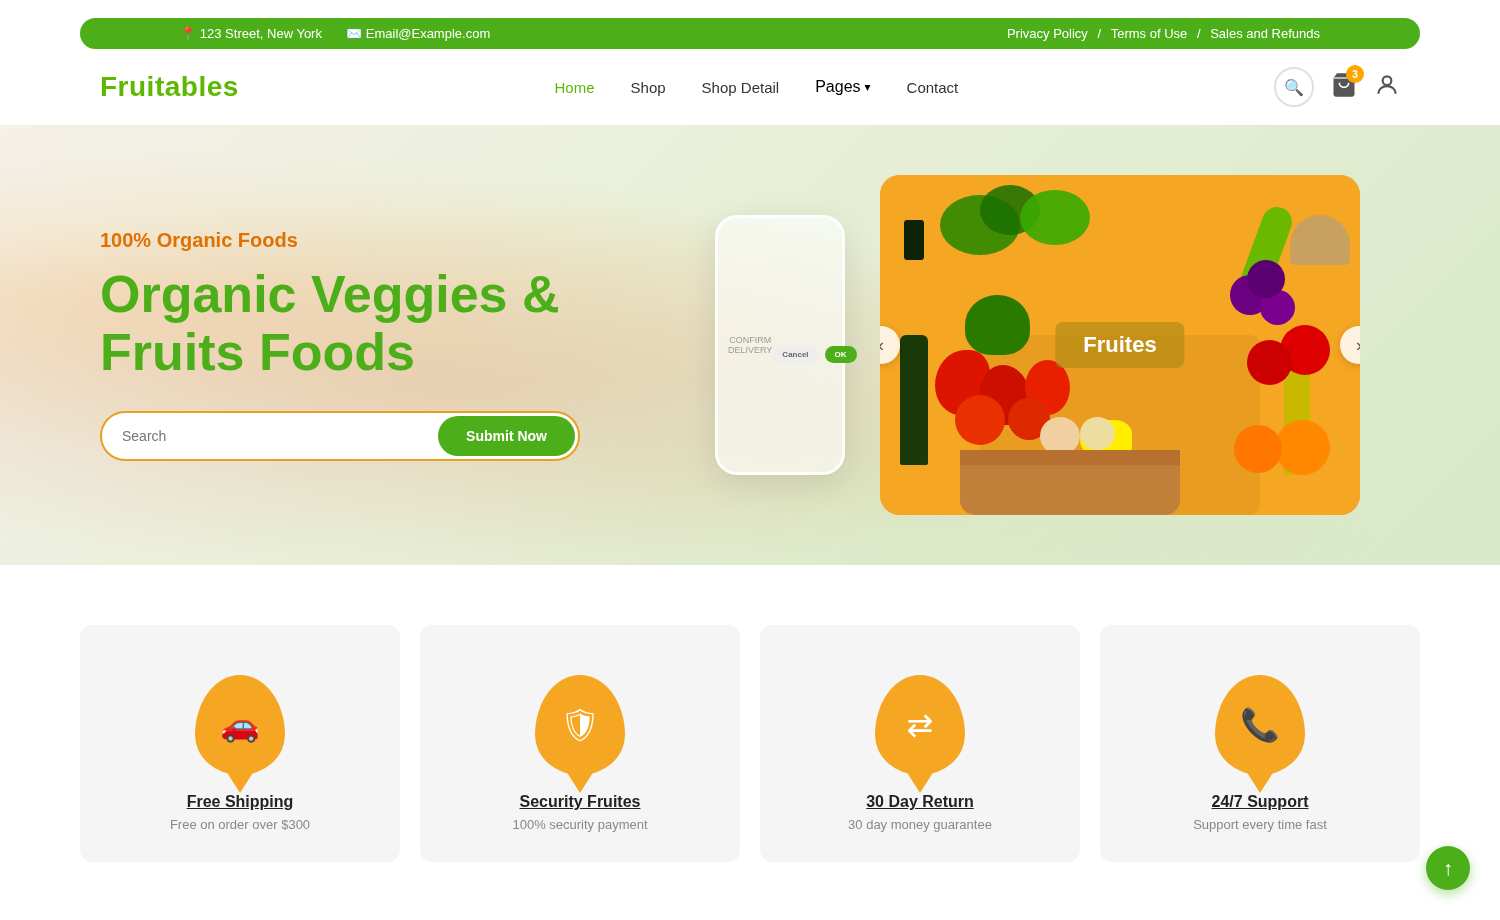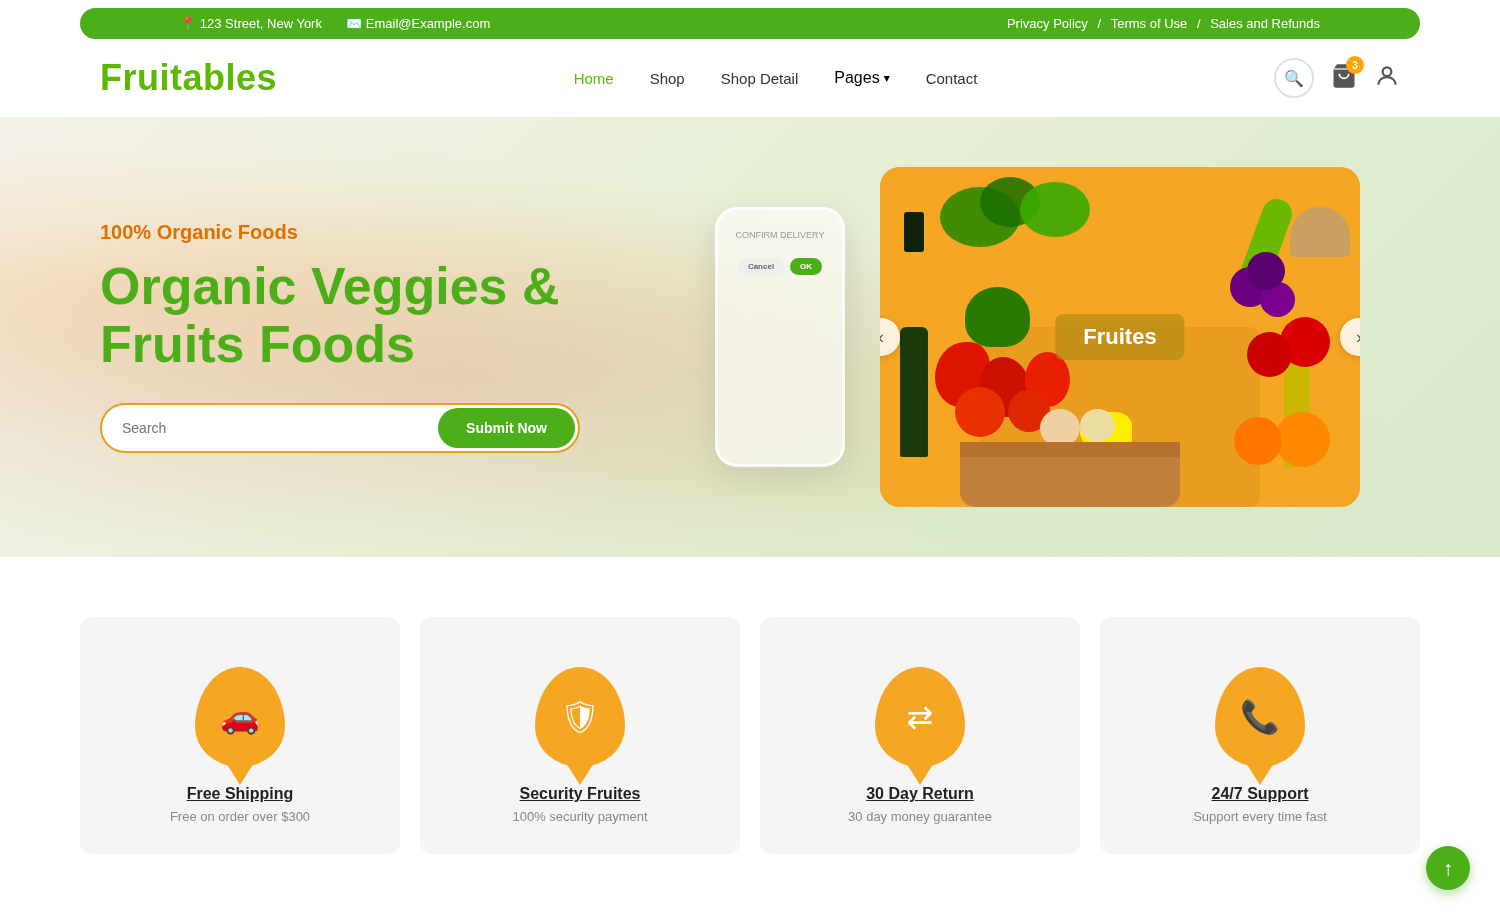--- a/index.html
+++ b/index.html
@@ -8,36 +8,36 @@
     
     .top-bar {
       background: #4caf1a;
       color: #fff;
       padding: 8px 100px;
       display: flex;
       justify-content: space-between;
       align-items: center;
       font-size: 13px;
       border-radius: 30px;
-      margin: 8px 80px 0;
+      margin: 18px 80px 0;
     }
     .top-bar-left { display: flex; gap: 24px; align-items: center; }
     .top-bar-right a { color: #fff; text-decoration: none; font-size: 13px; }
     .top-bar-right span { margin: 0 6px; }
 
     
     .header {
       display: flex;
       align-items: center;
       justify-content: space-between;
       padding: 18px 100px;
       background: #fff;
     }
     .logo {
-      font-size: 36px;
+      font-size: 28px;
       font-weight: 900;
       color: #5cb800;
       letter-spacing: 0.5px;
     }
     .nav { display: flex; gap: 36px; align-items: center; }
     .nav a {
       text-decoration: none;
       color: #333;
       font-size: 15px;
       font-weight: 500;
@@ -156,21 +156,21 @@
       align-items: center;
       justify-content: center;
     }
     .phone-mockup {
       width: 130px;
       height: 260px;
       border: 3px solid rgba(255,255,255,0.8);
       border-radius: 22px;
       background: rgba(255,255,255,0.6);
       display: flex;
-      flex-direction: column;
+      flex-direction: row;
       align-items: center;
       padding: 20px 10px 10px;
       box-shadow: 0 8px 32px rgba(0,0,0,0.1);
     }
     .phone-screen-text {
       font-size: 9px;
       color: #999;
       text-align: center;
       margin-bottom: 10px;
     }

